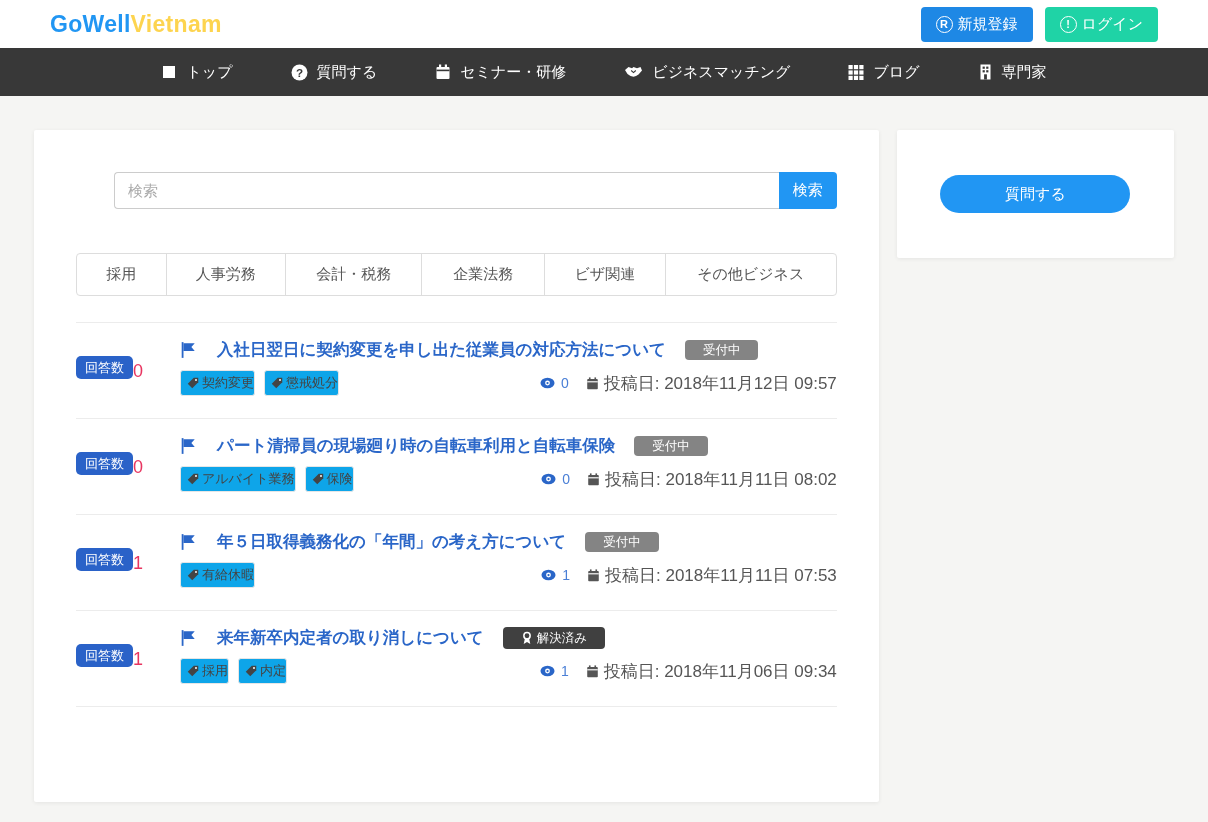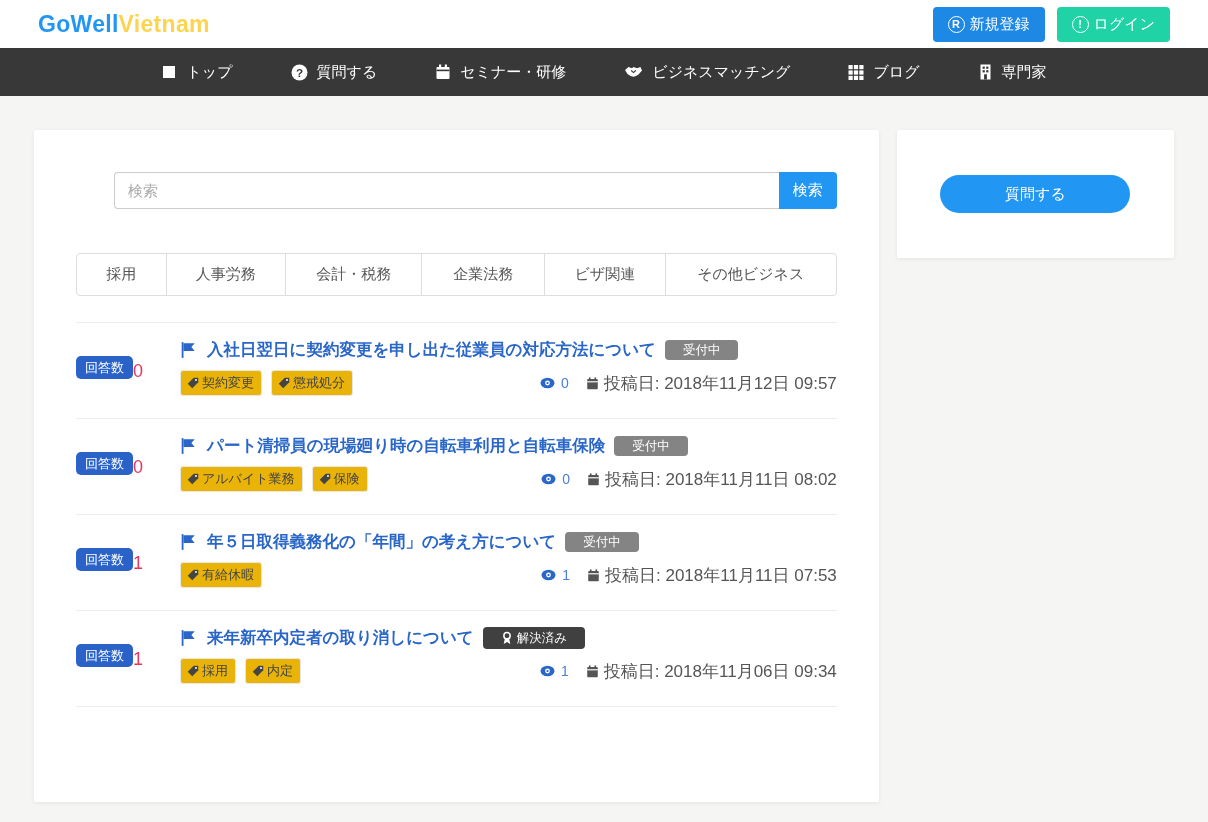--- a/index.html
+++ b/index.html
@@ -5,21 +5,21 @@
   * { margin:0; padding:0; box-sizing:border-box; }
   html,body { width:1208px; height:822px; overflow:hidden; }
   body {
     font-family:"Liberation Sans","DejaVu Sans",sans-serif;
     background:#f5f5f3;
     color:#333;
   }
   
   .topbar {
     height:48px; background:#fff; display:flex; align-items:center;
-    padding:0 38px;
+    padding:0 50px;
   }
   .logo { font-size:23px; font-weight:bold; letter-spacing:.3px; cursor:pointer; }
   .logo .p1 { color:#2196f3; }
   .logo .p2 { color:#fdd44f; }
   .topbar .spacer { flex:1; }
   .tb-btn {
     display:flex; align-items:center; gap:5px; border:none; cursor:pointer;
     color:#fff; font-size:15px; padding:0 15px; height:35px; border-radius:4px;
     font-family:inherit;
   }
@@ -69,36 +69,36 @@
   
   .qlist { margin-top:26px; border-top:1px solid #ececec; }
   .qrow { display:flex; padding:16px 0 22px; border-bottom:1px solid #ececec; }
   .q-left { width:88px; display:flex; flex-direction:row; align-items:center; flex-shrink:0; }
   .ans-badge {
     background:#2a62c8; color:#fff; font-size:13px; padding:5px 9px;
     border-radius:5px; line-height:1;
   }
   .ans-count { color:#e83560; font-size:18px; margin-top:7px; }
   .q-right { flex:1; padding-left:16px; min-width:0; }
-  .q-titleline { display:flex; align-items:center; gap:9px; }
+  .q-titleline { display:flex; align-items:center; gap:19px; }
   .q-title {
     color:#2a66c8; font-size:16.5px; font-weight:bold; text-decoration:none;
     white-space:nowrap; cursor:pointer;
   }
   .status {
     font-size:12.5px; color:#fff; padding:4px 18px; border-radius:4px; line-height:1;
     display:inline-flex; align-items:center; gap:4px; white-space:nowrap;
   }
   .status.open { background:#848484; }
   .status.solved { background:#404040; }
   .q-metaline { display:flex; align-items:center; margin-top:9px; }
   .tagbox { display:flex; gap:9px; }
   .tag {
-    background:#eab308; border:1px solid #e6e6e6; border-radius:3px;
-    font-size:13px; color:#444; padding:3px 7px 3px 6px;
+    background:#0ea5e9; border:1px solid #e6e6e6; border-radius:3px;
+    font-size:13px; color:#444; padding:3px 0 3px 6px;
     display:inline-flex; align-items:center; gap:3px; cursor:pointer;
   }
   .meta-right { margin-left:auto; display:flex; align-items:center; }
   .views { display:flex; align-items:center; gap:6px; }
   .views .vnum { color:#4a7fd6; font-size:14px; }
   .posted { display:flex; align-items:center; gap:5px; margin-left:17px; color:#555; font-size:17px; }
   
   .ask-btn {
     width:190px; height:38px; border:none; border-radius:19px; background:#2196f3;
     color:#fff; font-size:15px; cursor:pointer; font-family:inherit;

